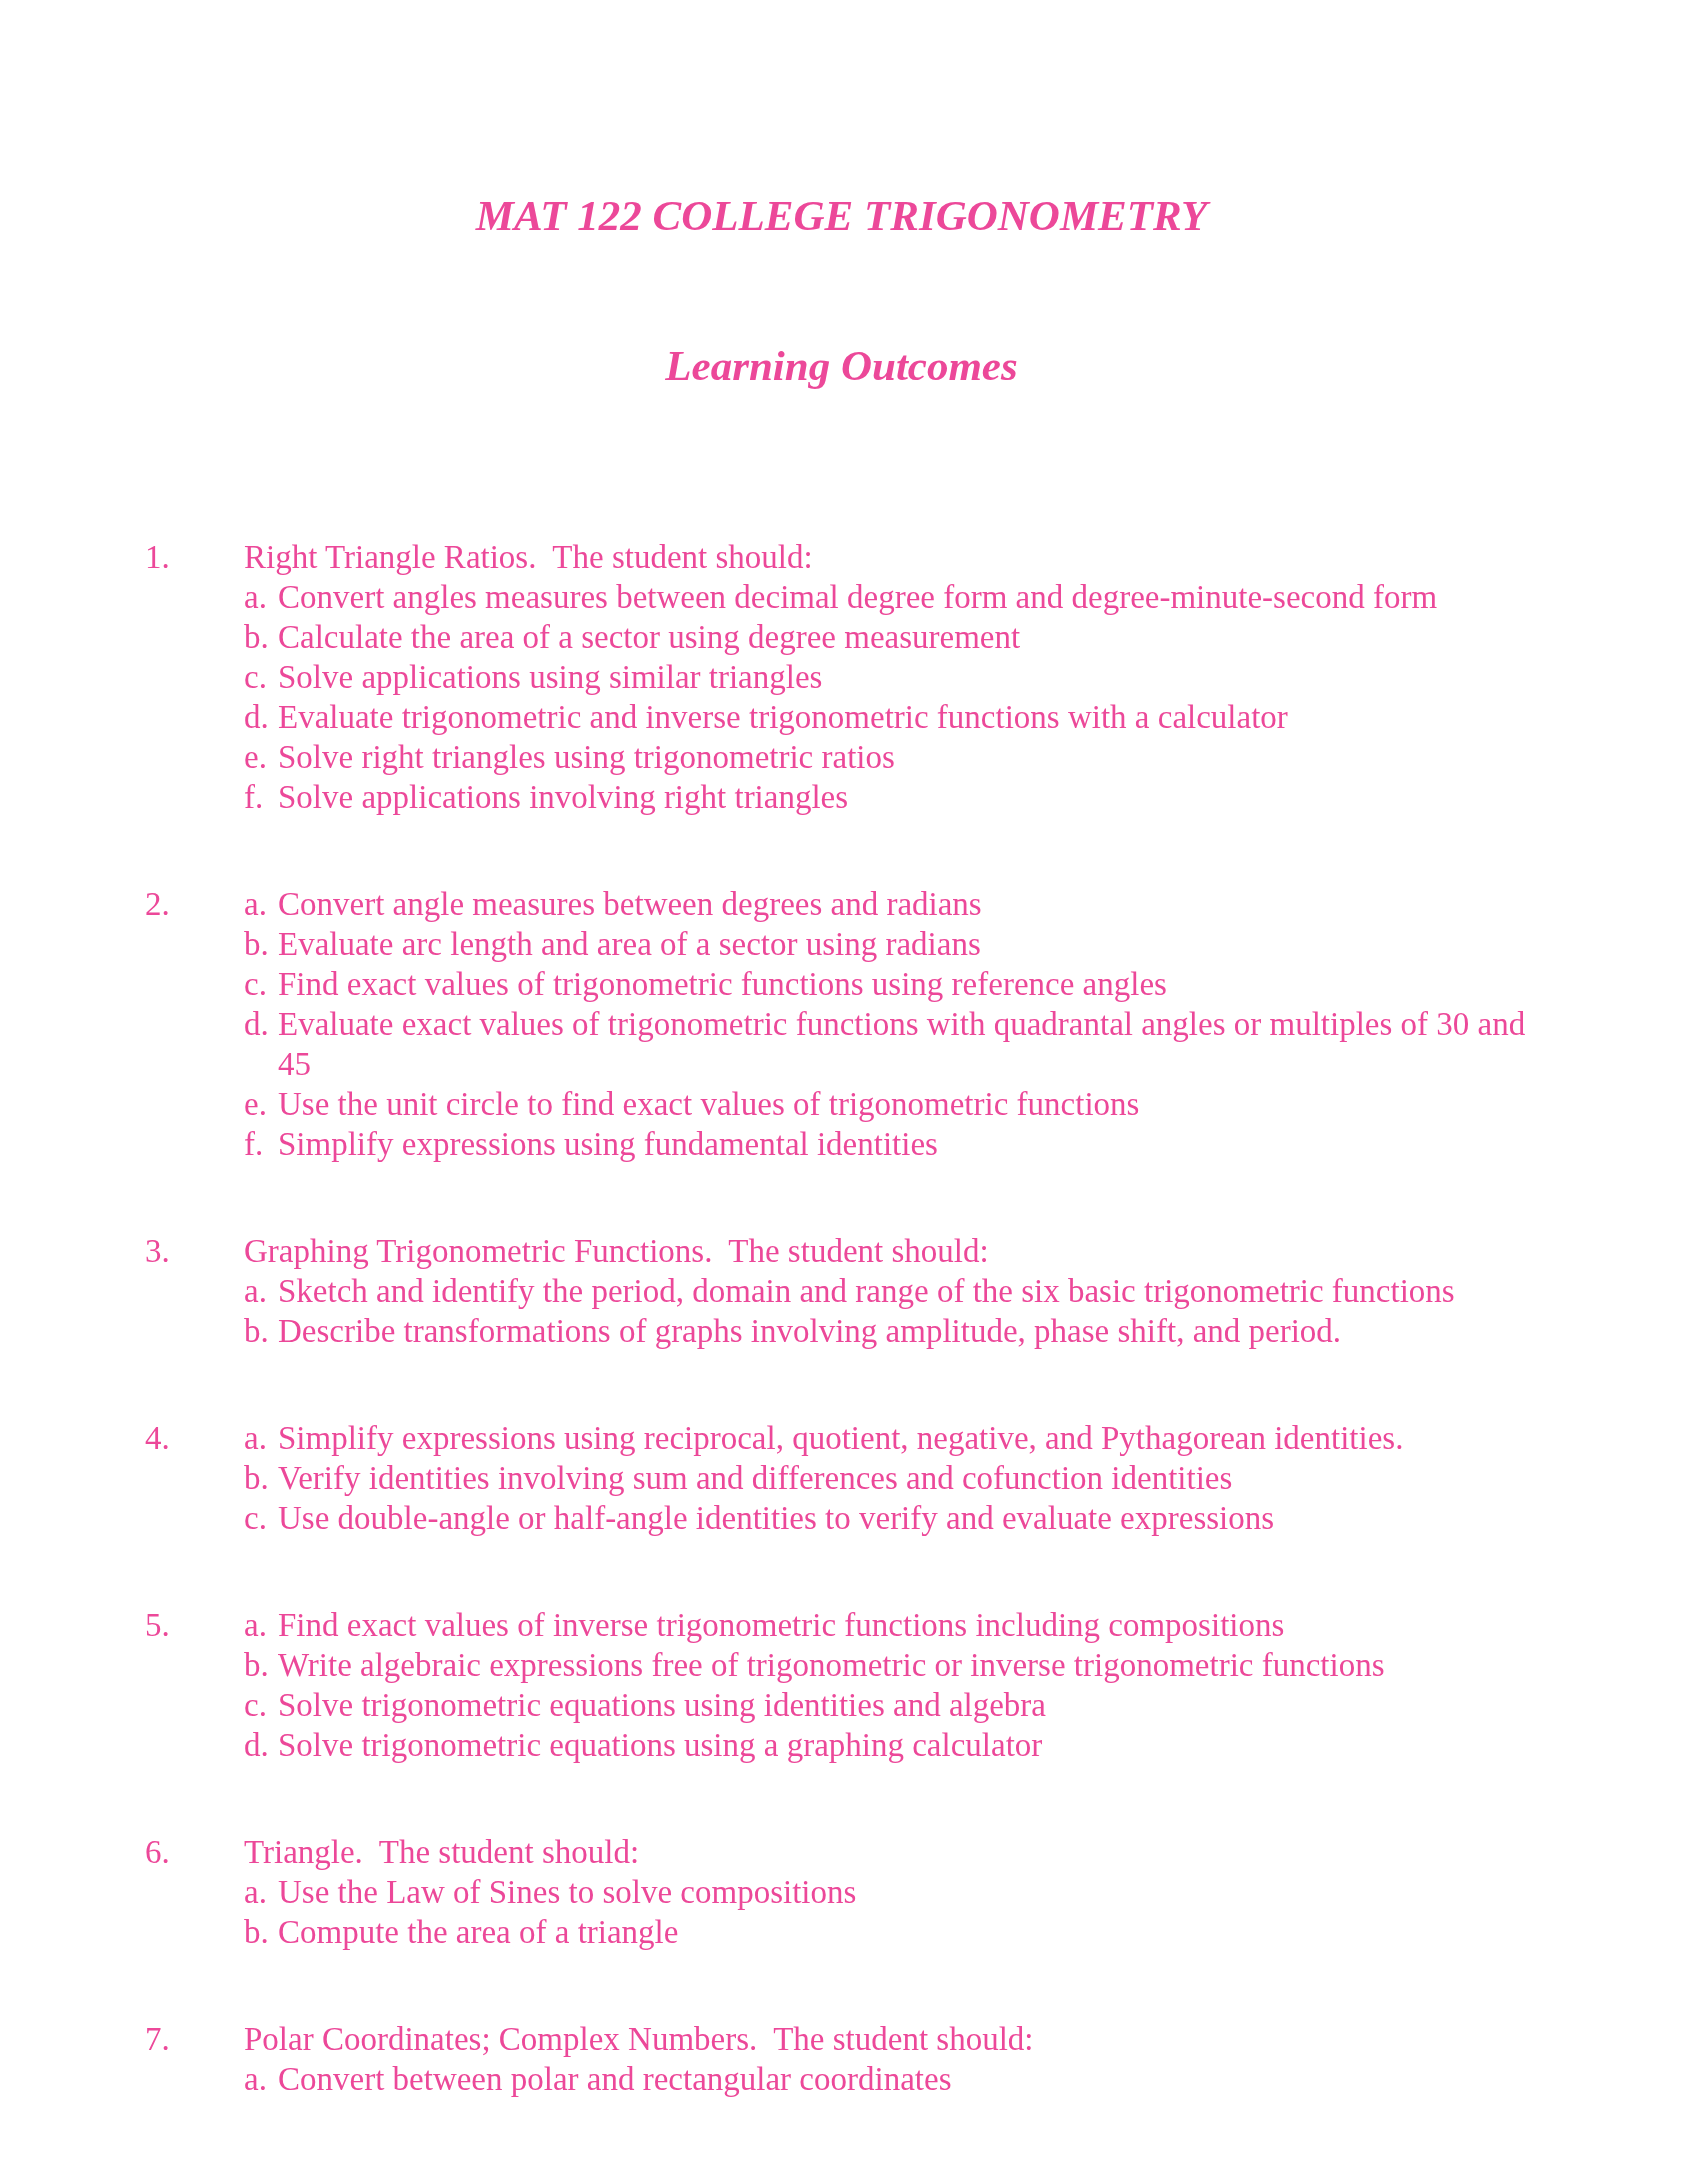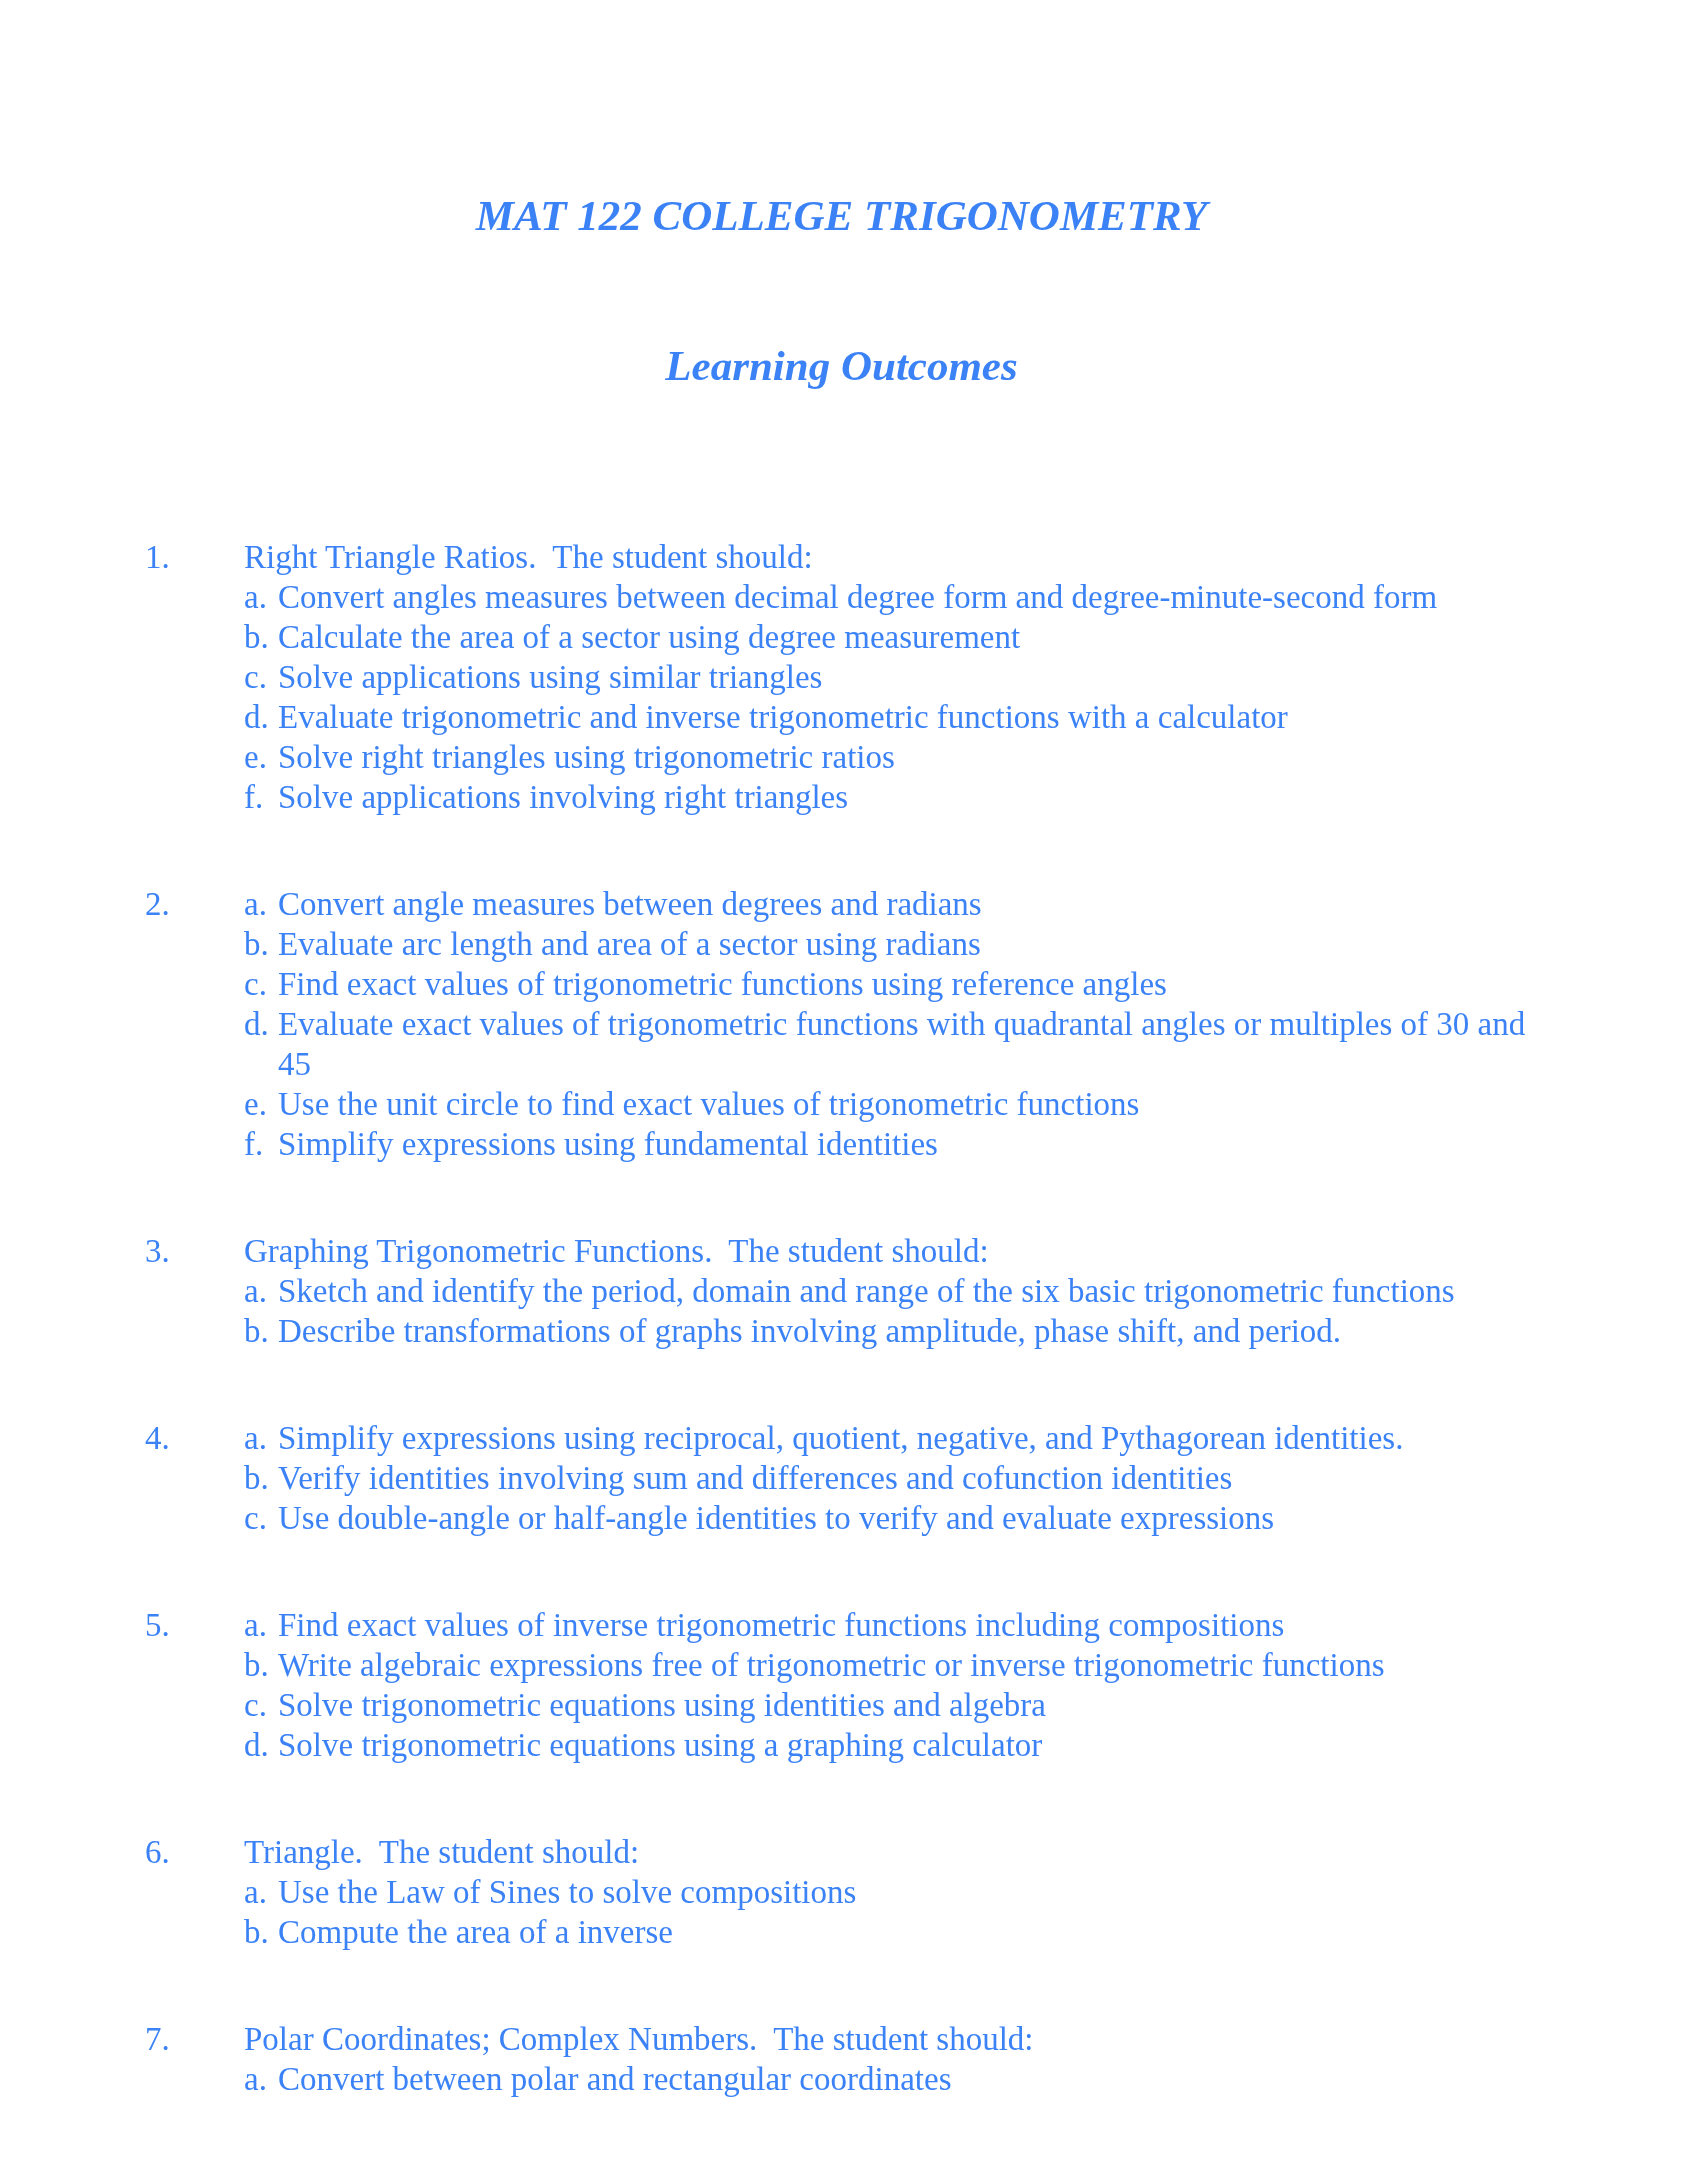--- a/index.html
+++ b/index.html
@@ -6,21 +6,21 @@
     margin: 0;
     padding: 0;
     background: #e8e8e8;
   }
   .page {
     position: relative;
     width: 1683px;
     height: 2178px;
     margin: 0 auto;
     background: #ffffff;
-    color: #3b82f6;
+    color: #ec4899;
     font-family: "Liberation Serif", serif;
     font-size: 33px;
     line-height: 40px;
     box-sizing: border-box;
     padding-top: 91px;
     overflow: hidden;
   }
   .title-block {
     text-align: center;
     font-weight: 700;
@@ -179,21 +179,21 @@
       <section class="section">
         <div class="section-number">6.</div>
         <div class="section-content">
           <div class="section-heading">Triangle.  The student should:</div>
           <div class="item">
             <div class="item-letter">a.</div>
             <div class="item-text">Use the Law of Sines to solve compositions</div>
           </div>
           <div class="item">
             <div class="item-letter">b.</div>
-            <div class="item-text">Compute the area of a inverse</div>
+            <div class="item-text">Compute the area of a triangle</div>
           </div>
         </div>
       </section>
       <section class="section">
         <div class="section-number">7.</div>
         <div class="section-content">
           <div class="section-heading">Polar Coordinates; Complex Numbers.  The student should:</div>
           <div class="item">
             <div class="item-letter">a.</div>
             <div class="item-text">Convert between polar and rectangular coordinates</div>

